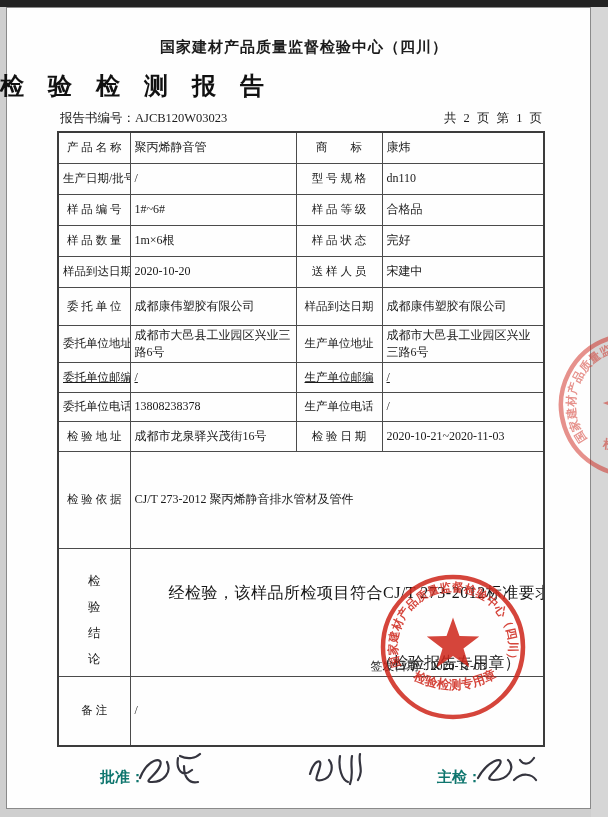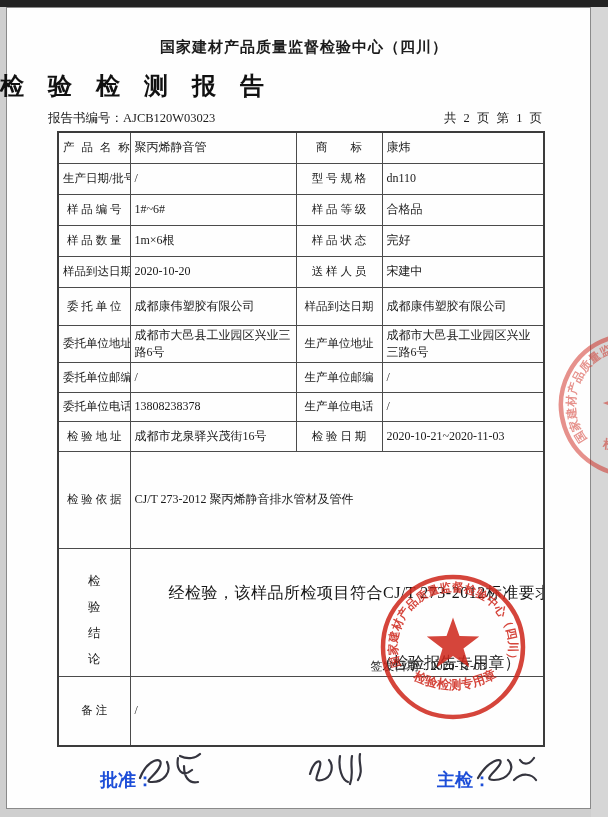--- a/index.html
+++ b/index.html
@@ -19,21 +19,21 @@
   }
   .org-name{
     position:absolute;left:0;top:38px;width:608px;text-align:center;
     font-size:15px;font-weight:700;letter-spacing:1px;color:#1c1c1c;
   }
   .report-title{
     position:absolute;left:0;top:70px;width:608px;
     font-size:24px;font-weight:700;letter-spacing:9px;color:#111;
   }
   .report-line{
-    position:absolute;left:48px;top:110px;font-size:12.5px;color:#1c1c1c;
+    position:absolute;left:60px;top:110px;font-size:12.5px;color:#1c1c1c;
   }
   .page-info{
     position:absolute;right:64px;top:110px;font-size:12.5px;color:#1c1c1c;letter-spacing:2px;
   }
   table.info{
     position:absolute;left:57px;top:131px;width:486px;
     border-collapse:collapse;table-layout:fixed;
     border:2px solid #3c3c3c;
     font-size:12px;color:#1a1a1a;
   }
@@ -56,21 +56,21 @@
     font-size:16px;letter-spacing:0.5px;color:#151515;
   }
   .stamp-note{position:absolute;left:246px;top:104px;font-size:16px;color:#222;}
   .issue-date{position:absolute;left:240px;top:109px;font-size:12px;color:#222;}
   .remark-cell{vertical-align:top;padding-top:5px;}
   .seal{position:absolute;left:378px;top:572px;width:150px;height:150px;opacity:.86;}
   .seal-fragment{
     position:absolute;left:556px;top:330px;width:150px;height:150px;
     opacity:.5;transform:rotate(-18deg);
   }
-  .sig-label{position:absolute;font-size:18px;font-weight:700;color:#1d4ed8;}
+  .sig-label{position:absolute;font-size:15px;font-weight:700;color:#0f766e;}
   .sig{position:absolute;width:72px;height:48px;}
   .sig path{stroke:#23232e;stroke-width:2.2;fill:none;stroke-linecap:round;opacity:.92;}
 </style>
 </head>
 <body>
 
 <div id="stage">
   <div class="top-bar"></div>
   <div class="right-strip"></div>
   <div class="paper"></div>
@@ -81,21 +81,21 @@
   <div class="page-info">共 2 页 第 1 页</div>
 
   <table class="info">
     <colgroup>
         <col style="width:72px">
         <col style="width:166px">
         <col style="width:86px">
         <col style="width:162px">
       </colgroup>
     <tbody>
-        <tr style="height: 31px; font-family: Liberation Mono, monospace;">
+        <tr style="height: 31px;">
           <td class="lbl">产 品 名 称</td>
           <td class="val">聚丙烯静音管</td>
           <td class="lbl">商　　标</td>
           <td class="val">康炜</td>
         </tr>
         <tr style="height: 31px; padding-left: 19px;">
           <td class="lbl">生产日期/批号</td>
           <td class="val">/</td>
           <td class="lbl">型 号 规 格</td>
           <td class="val">dn110</td>
@@ -123,21 +123,21 @@
           <td class="val">成都康伟塑胶有限公司</td>
           <td class="lbl">样品到达日期</td>
           <td class="val">成都康伟塑胶有限公司</td>
         </tr>
         <tr style="height: 34px;">
           <td class="lbl">委托单位地址</td>
           <td class="val">成都市大邑县工业园区兴业三路6号</td>
           <td class="lbl">生产单位地址</td>
           <td class="val">成都市大邑县工业园区兴业三路6号</td>
         </tr>
-        <tr style="height: 30px;">
+        <tr style="height: 30px; text-decoration: underline;">
           <td class="lbl">委托单位邮编</td>
           <td class="val">/</td>
           <td class="lbl">生产单位邮编</td>
           <td class="val">/</td>
         </tr>
         <tr style="height: 29px;">
           <td class="lbl">委托单位电话</td>
           <td class="val">13808238378</td>
           <td class="lbl">生产单位电话</td>
           <td class="val">/</td>

